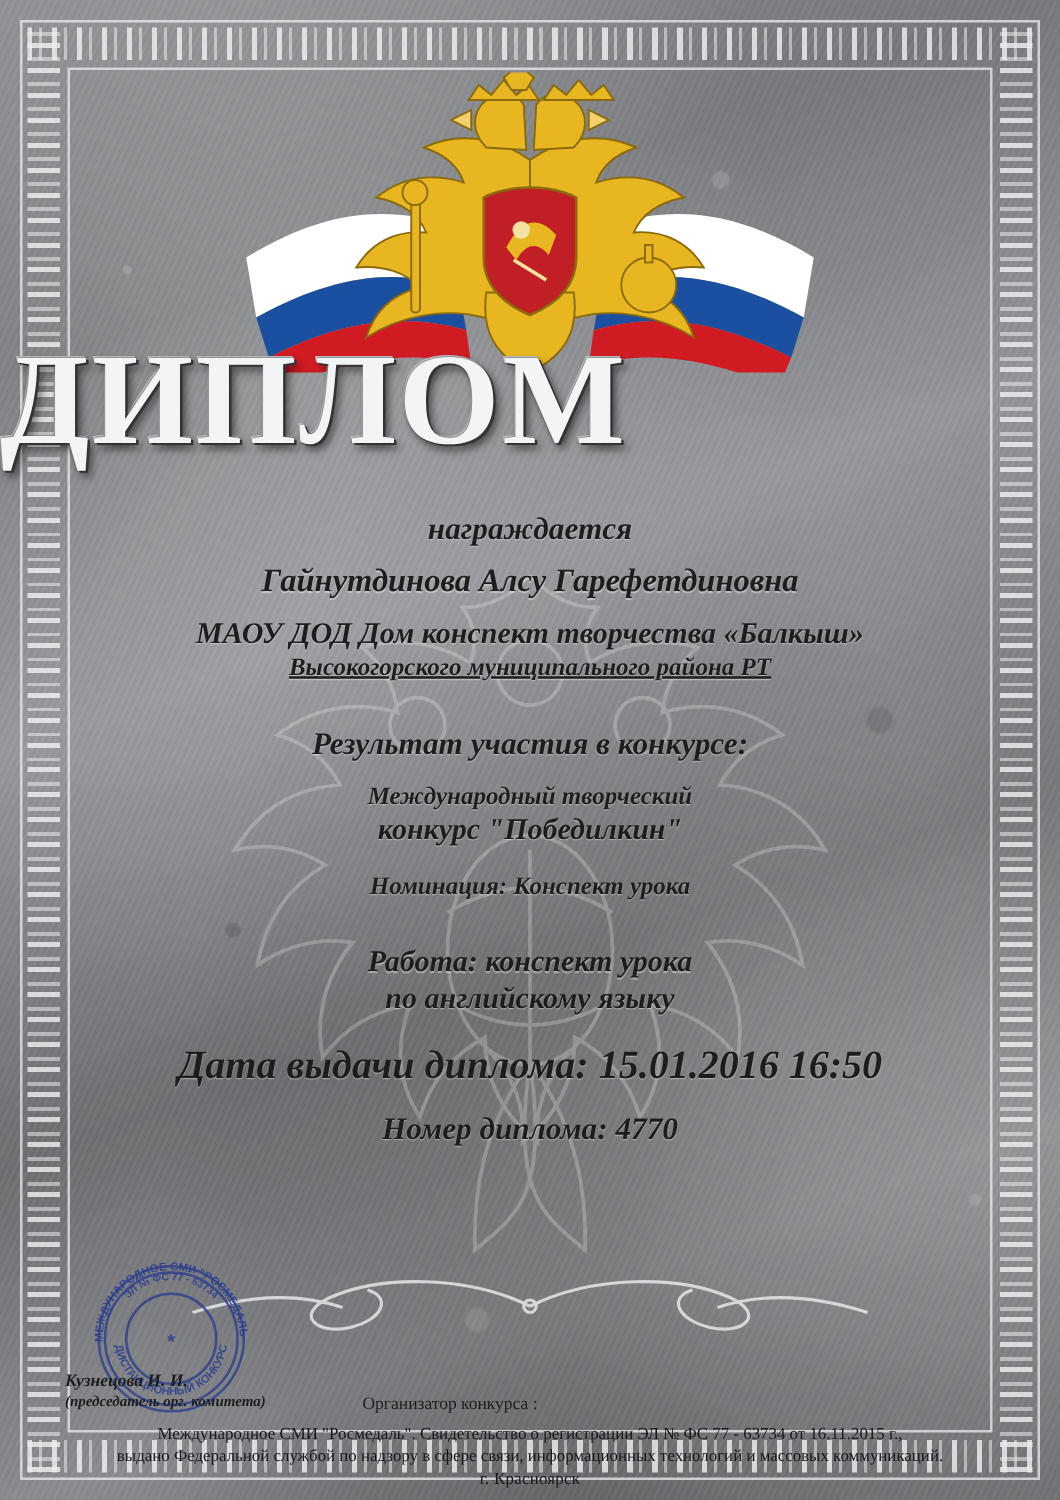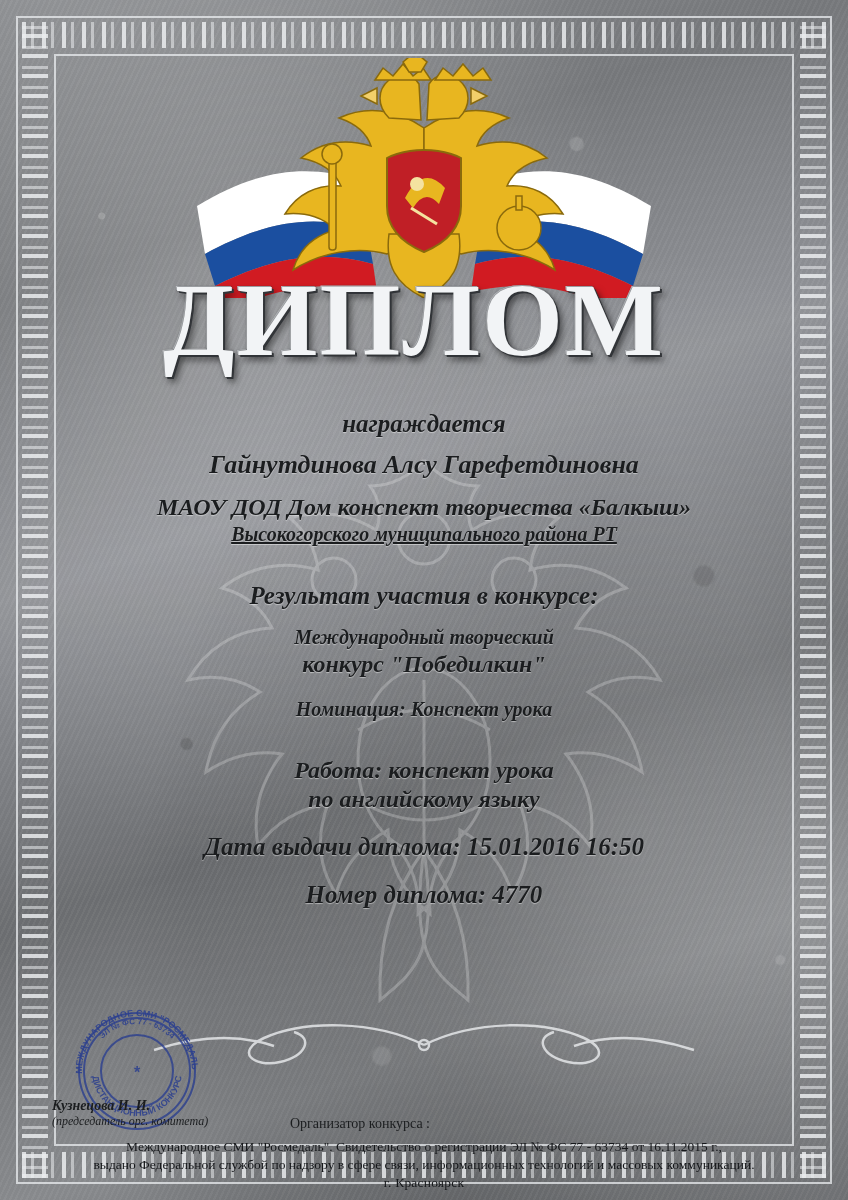--- a/index.html
+++ b/index.html
@@ -83,21 +83,21 @@
     top: 58px;
     transform: translateX(-50%);
     width: 470px;
   }
 
   .title {
     position: absolute;
     top: 268px;
     left: 0;
     width: 828px;
-    text-align: center;
+    text-align: left;
     font-family: "Liberation Serif", serif;
     font-weight: bold;
     font-size: 104px;
     line-height: 1;
     letter-spacing: 2px;
     color: #f2f4f6;
     text-shadow:
       0 0 2px #2d2f31,
       2px 2px 0 #33363a,
       4px 5px 7px rgba(0,0,0,.55),
@@ -122,21 +122,21 @@
   .l-name       { font-size: 26px; margin-bottom: 14px; }
   .l-org1       { font-size: 24px; margin-bottom: 2px; }
   .l-org2       { font-size: 20px; margin-bottom: 36px; text-decoration: underline; }
   .l-resultlbl  { font-size: 25px; margin-bottom: 16px; }
   .l-place      { font-size: 24px; margin-bottom: 16px; }
   .l-contest1   { font-size: 20px; margin-bottom: 2px; }
   .l-contest2   { font-size: 24px; margin-bottom: 20px; }
   .l-nomination { font-size: 20px; margin-bottom: 36px; }
   .l-work1      { font-size: 24px; margin-bottom: 2px; }
   .l-work2      { font-size: 24px; margin-bottom: 20px; }
-  .l-date       { font-size: 25px; margin-bottom: 20px; }
+  .l-date       { font-size: 32px; margin-bottom: 20px; }
   .l-number     { font-size: 25px; }
 
   .divider {
     position: absolute;
     left: 50%;
     transform: translateX(-50%);
     top: 1020px;
     width: 560px;
     opacity: .85;
   }
@@ -153,21 +153,21 @@
     position: absolute;
     left: 52px;
     top: 1098px;
     width: 230px;
     color: #1b1d1f;
     font-family: "Liberation Serif", serif;
     font-style: italic;
     text-align: left;
   }
   .sig-name { font-size: 14px; font-weight: bold; white-space: nowrap; }
-  .sig-role { font-size: 12px; white-space: nowrap; }
+  .sig-role { font-size: 12px; white-space: nowrap; font-weight: bold; }
 
   .organizer {
     position: absolute;
     left: 0;
     width: 720px;
     top: 1116px;
     text-align: center;
     font-size: 14px;
     color: #1b1d1f;
     font-family: "Liberation Serif", serif;

